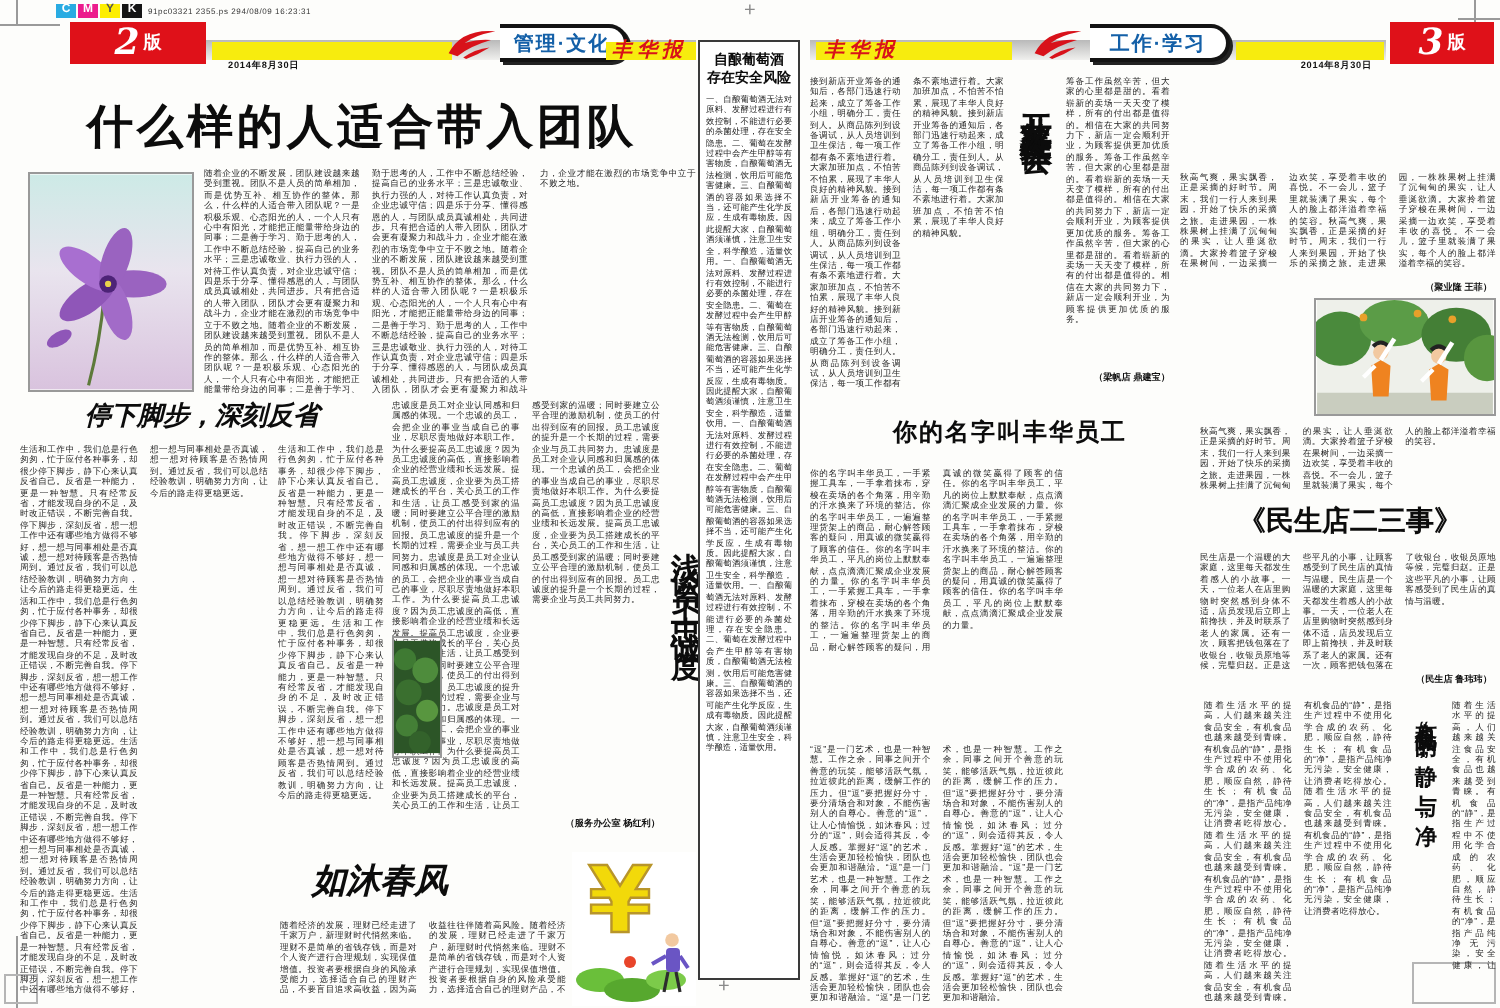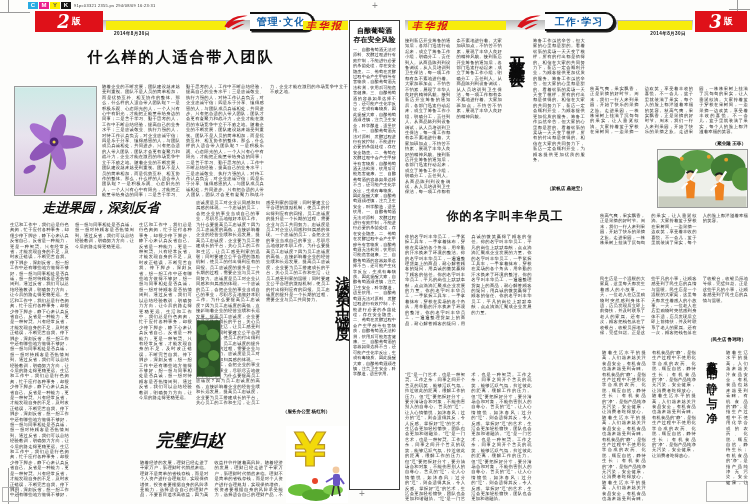--- a/index.html
+++ b/index.html
@@ -95,21 +95,21 @@
     <path d="M14 23 Q22 17 32 16 Q24 21 16 24 Z" fill="#d8121a"></path>
   </svg>
   <div class="ystrip" style="left:618px; width:74px; text-align:right; padding-right:6px">
     <span class="date-txt">2014年8月30日</span>
   </div>
   <div class="pagebox" style="left:695px; width:52px">
     <span class="num">3</span>
     <span class="word">版</span>
   </div>
 
-  <div class="abs h-hei" style="left:14px; top:48px; width:334px; font-size:15px">什么样的人适合带入团队</div>
+  <div class="abs h-hei" style="left:14px; top:48px; width:334px; font-size:23px">什么样的人适合带入团队</div>
 
   <svg class="abs photo" style="left:14px; top:86px" width="83" height="110" viewBox="0 0 83 110">
     <defs>
         <linearGradient id="fbg" x1="0" y1="0" x2="0" y2="1">
       <stop offset="0" stop-color="#cdeae6"></stop>
           <stop offset=".45" stop-color="#e9e4ee"></stop>
           <stop offset="1" stop-color="#d9c3de"></stop>
     </linearGradient>
       </defs>
     <rect width="83" height="110" fill="url(#fbg)"></rect>
@@ -120,38 +120,38 @@
       <ellipse rx="17" ry="7" transform="rotate(144) translate(13,0)" fill="#8f56b8"></ellipse>
       <ellipse rx="17" ry="7" transform="rotate(216) translate(13,0)" fill="#a86fd0"></ellipse>
       <ellipse rx="17" ry="7" transform="rotate(288) translate(13,0)" fill="#9a63c0"></ellipse>
       <circle r="4.5" fill="#4d2377"></circle>
       <circle r="1.6" fill="#e8d24a"></circle>
     </g>
     <ellipse cx="15" cy="84" rx="7" ry="3.5" fill="#8f56b8" transform="rotate(-30 15 84)"></ellipse>
   </svg>
   <div class="abs bt c3" style="left:102px; top:84px; width:246px; height:114px">随着企业的不断发展，团队建设越来越受到重视。团队不是人员的简单相加，而是优势互补、相互协作的整体。那么，什么样的人适合带入团队呢？一是积极乐观、心态阳光的人，一个人只有心中有阳光，才能把正能量带给身边的同事；二是善于学习、勤于思考的人，工作中不断总结经验，提高自己的业务水平；三是忠诚敬业、执行力强的人，对待工作认真负责，对企业忠诚守信；四是乐于分享、懂得感恩的人，与团队成员真诚相处，共同进步。只有把合适的人带入团队，团队才会更有凝聚力和战斗力，企业才能在激烈的市场竞争中立于不败之地。随着企业的不断发展，团队建设越来越受到重视。团队不是人员的简单相加，而是优势互补、相互协作的整体。那么，什么样的人适合带入团队呢？一是积极乐观、心态阳光的人，一个人只有心中有阳光，才能把正能量带给身边的同事；二是善于学习、勤于思考的人，工作中不断总结经验，提高自己的业务水平；三是忠诚敬业、执行力强的人，对待工作认真负责，对企业忠诚守信；四是乐于分享、懂得感恩的人，与团队成员真诚相处，共同进步。只有把合适的人带入团队，团队才会更有凝聚力和战斗力，企业才能在激烈的市场竞争中立于不败之地。随着企业的不断发展，团队建设越来越受到重视。团队不是人员的简单相加，而是优势互补、相互协作的整体。那么，什么样的人适合带入团队呢？一是积极乐观、心态阳光的人，一个人只有心中有阳光，才能把正能量带给身边的同事；二是善于学习、勤于思考的人，工作中不断总结经验，提高自己的业务水平；三是忠诚敬业、执行力强的人，对待工作认真负责，对企业忠诚守信；四是乐于分享、懂得感恩的人，与团队成员真诚相处，共同进步。只有把合适的人带入团队，团队才会更有凝聚力和战斗力，企业才能在激烈的市场竞争中立于不败之地。</div>
 
-  <div class="abs h-kai" style="left:18px; top:199px; width:166px; font-size:13px">走进果园，深刻反省</div>
+  <div class="abs h-kai" style="left:18px; top:199px; width:166px; font-size:13px">停下脚步，深刻反省</div>
   <div class="abs bt c2" style="left:10px; top:222px; width:124px; height:280px">生活和工作中，我们总是行色匆匆，忙于应付各种事务，却很少停下脚步，静下心来认真反省自己。反省是一种能力，更是一种智慧。只有经常反省，才能发现自身的不足，及时改正错误，不断完善自我。停下脚步，深刻反省，想一想工作中还有哪些地方做得不够好，想一想与同事相处是否真诚，想一想对待顾客是否热情周到。通过反省，我们可以总结经验教训，明确努力方向，让今后的路走得更稳更远。生活和工作中，我们总是行色匆匆，忙于应付各种事务，却很少停下脚步，静下心来认真反省自己。反省是一种能力，更是一种智慧。只有经常反省，才能发现自身的不足，及时改正错误，不断完善自我。停下脚步，深刻反省，想一想工作中还有哪些地方做得不够好，想一想与同事相处是否真诚，想一想对待顾客是否热情周到。通过反省，我们可以总结经验教训，明确努力方向，让今后的路走得更稳更远。生活和工作中，我们总是行色匆匆，忙于应付各种事务，却很少停下脚步，静下心来认真反省自己。反省是一种能力，更是一种智慧。只有经常反省，才能发现自身的不足，及时改正错误，不断完善自我。停下脚步，深刻反省，想一想工作中还有哪些地方做得不够好，想一想与同事相处是否真诚，想一想对待顾客是否热情周到。通过反省，我们可以总结经验教训，明确努力方向，让今后的路走得更稳更远。生活和工作中，我们总是行色匆匆，忙于应付各种事务，却很少停下脚步，静下心来认真反省自己。反省是一种能力，更是一种智慧。只有经常反省，才能发现自身的不足，及时改正错误，不断完善自我。停下脚步，深刻反省，想一想工作中还有哪些地方做得不够好，想一想与同事相处是否真诚，想一想对待顾客是否热情周到。通过反省，我们可以总结经验教训，明确努力方向，让今后的路走得更稳更远。</div>
   <div class="abs bt" style="left:139px; top:222px; width:53px; height:203px; column-count:1">生活和工作中，我们总是行色匆匆，忙于应付各种事务，却很少停下脚步，静下心来认真反省自己。反省是一种能力，更是一种智慧。只有经常反省，才能发现自身的不足，及时改正错误，不断完善自我。停下脚步，深刻反省，想一想工作中还有哪些地方做得不够好，想一想与同事相处是否真诚，想一想对待顾客是否热情周到。通过反省，我们可以总结经验教训，明确努力方向，让今后的路走得更稳更远。生活和工作中，我们总是行色匆匆，忙于应付各种事务，却很少停下脚步，静下心来认真反省自己。反省是一种能力，更是一种智慧。只有经常反省，才能发现自身的不足，及时改正错误，不断完善自我。停下脚步，深刻反省，想一想工作中还有哪些地方做得不够好，想一想与同事相处是否真诚，想一想对待顾客是否热情周到。通过反省，我们可以总结经验教训，明确努力方向，让今后的路走得更稳更远。</div>
 
   <div class="abs vtitle h-kai" style="left:333px; top:206px; height:172px; font-size:15px; letter-spacing:8px; font-style:normal">浅谈员工忠诚度</div>
   <div class="abs bt c2" style="left:196px; top:200px; width:134px; height:208px">忠诚度是员工对企业认同感和归属感的体现。一个忠诚的员工，会把企业的事业当成自己的事业，尽职尽责地做好本职工作。为什么要提高员工忠诚度？因为员工忠诚度的高低，直接影响着企业的经营业绩和长远发展。提高员工忠诚度，企业要为员工搭建成长的平台，关心员工的工作和生活，让员工感受到家的温暖；同时要建立公平合理的激励机制，使员工的付出得到应有的回报。员工忠诚度的提升是一个长期的过程，需要企业与员工共同努力。忠诚度是员工对企业认同感和归属感的体现。一个忠诚的员工，会把企业的事业当成自己的事业，尽职尽责地做好本职工作。为什么要提高员工忠诚度？因为员工忠诚度的高低，直接影响着企业的经营业绩和长远发展。提高员工忠诚度，企业要为员工搭建成长的平台，关心员工的工作和生活，让员工感受到家的温暖；同时要建立公平合理的激励机制，使员工的付出得到应有的回报。员工忠诚度的提升是一个长期的过程，需要企业与员工共同努力。忠诚度是员工对企业认同感和归属感的体现。一个忠诚的员工，会把企业的事业当成自己的事业，尽职尽责地做好本职工作。为什么要提高员工忠诚度？因为员工忠诚度的高低，直接影响着企业的经营业绩和长远发展。提高员工忠诚度，企业要为员工搭建成长的平台，关心员工的工作和生活，让员工感受到家的温暖；同时要建立公平合理的激励机制，使员工的付出得到应有的回报。员工忠诚度的提升是一个长期的过程，需要企业与员工共同努力。忠诚度是员工对企业认同感和归属感的体现。一个忠诚的员工，会把企业的事业当成自己的事业，尽职尽责地做好本职工作。为什么要提高员工忠诚度？因为员工忠诚度的高低，直接影响着企业的经营业绩和长远发展。提高员工忠诚度，企业要为员工搭建成长的平台，关心员工的工作和生活，让员工感受到家的温暖；同时要建立公平合理的激励机制，使员工的付出得到应有的回报。员工忠诚度的提升是一个长期的过程，需要企业与员工共同努力。</div>
   <svg class="abs photo" style="left:196px; top:318px" width="25" height="61" viewBox="0 0 25 61">
     <rect width="25" height="61" fill="#2c5527"></rect>
     <circle cx="6" cy="10" r="6" fill="#3f7a33"></circle>
       <circle cx="17" cy="16" r="7" fill="#4e8c3c"></circle>
     <circle cx="8" cy="28" r="7" fill="#3a6f2f"></circle>
       <circle cx="18" cy="38" r="6" fill="#58963f"></circle>
     <circle cx="7" cy="46" r="6" fill="#447f36"></circle>
       <circle cx="14" cy="55" r="6" fill="#33622b"></circle>
   </svg>
   <div class="abs byline" style="left:230px; top:409px; width:100px">（服务办公室 杨红利）</div>
 
-  <div class="abs h-kai" style="left:140px; top:429px; width:100px; font-size:17px">完璧归赵</div>
+  <div class="abs h-kai" style="left:140px; top:429px; width:100px; font-size:17px">如沐春风</div>
   <div class="abs bt c2" style="left:140px; top:460px; width:143px; height:42px">随着经济的发展，理财已经走进了千家万户，新理财时代悄然来临。理财不是简单的省钱存钱，而是对个人资产进行合理规划，实现保值增值。投资者要根据自身的风险承受能力，选择适合自己的理财产品，不要盲目追求高收益，因为高收益往往伴随着高风险。随着经济的发展，理财已经走进了千家万户，新理财时代悄然来临。理财不是简单的省钱存钱，而是对个人资产进行合理规划，实现保值增值。投资者要根据自身的风险承受能力，选择适合自己的理财产品，不要盲目追求高收益，因为高收益往往伴随着高风险。</div>
   <svg class="abs" style="left:286px; top:426px" width="62" height="77" viewBox="0 0 62 77">
     <rect width="62" height="77" fill="#ffffff"></rect>
     <text x="24" y="40" font-size="46" font-weight="bold" fill="#f2d90a" stroke="#b8952a" stroke-width="1.2" text-anchor="middle" font-family="DejaVu Sans, sans-serif">¥</text>
     <ellipse cx="14" cy="64" rx="12" ry="6" fill="#6abf3a"></ellipse>
     <ellipse cx="30" cy="69" rx="14" ry="6" fill="#57a82e"></ellipse>
     <ellipse cx="47" cy="64" rx="10" ry="5" fill="#7ccb4a"></ellipse>
     <circle cx="29" cy="55" r="3" fill="#e8452a"></circle>
     <circle cx="50" cy="44" r="3.4" fill="#f2c9a0"></circle>
     <rect x="47" y="48" width="7" height="12" rx="2" fill="#6a55c4"></rect>
@@ -195,20 +195,21 @@
       <path d="M58 36 L63 33 L68 36 L67 52 L59 52 Z" fill="#ef8320"></path>
       <path d="M63 33 L70 22" stroke="#fff" stroke-width="2.4"></path>
         <path d="M60 36 L54 42" stroke="#fff" stroke-width="2.2"></path>
     </g>
   </svg>
 
   <div class="abs h-hei" style="left:420px; top:208px; width:170px; font-size:12px; letter-spacing:1px">你的名字叫丰华员工</div>
   <div class="abs bt c3" style="left:405px; top:234px; width:193px; height:96px">你的名字叫丰华员工，一手紧握工具车，一手拿着抹布，穿梭在卖场的各个角落，用辛勤的汗水换来了环境的整洁。你的名字叫丰华员工，一遍遍整理货架上的商品，耐心解答顾客的疑问，用真诚的微笑赢得了顾客的信任。你的名字叫丰华员工，平凡的岗位上默默奉献，点点滴滴汇聚成企业发展的力量。你的名字叫丰华员工，一手紧握工具车，一手拿着抹布，穿梭在卖场的各个角落，用辛勤的汗水换来了环境的整洁。你的名字叫丰华员工，一遍遍整理货架上的商品，耐心解答顾客的疑问，用真诚的微笑赢得了顾客的信任。你的名字叫丰华员工，平凡的岗位上默默奉献，点点滴滴汇聚成企业发展的力量。你的名字叫丰华员工，一手紧握工具车，一手拿着抹布，穿梭在卖场的各个角落，用辛勤的汗水换来了环境的整洁。你的名字叫丰华员工，一遍遍整理货架上的商品，耐心解答顾客的疑问，用真诚的微笑赢得了顾客的信任。你的名字叫丰华员工，平凡的岗位上默默奉献，点点滴滴汇聚成企业发展的力量。</div>
 
   <div class="abs bt c3" style="left:600px; top:213px; width:148px; height:36px">秋高气爽，果实飘香，正是采摘的好时节。周末，我们一行人来到果园，开始了快乐的采摘之旅。走进果园，一株株果树上挂满了沉甸甸的果实，让人垂涎欲滴。大家拎着篮子穿梭在果树间，一边采摘一边欢笑，享受着丰收的喜悦。不一会儿，篮子里就装满了果实，每个人的脸上都洋溢着幸福的笑容。</div>
+  <div class="abs h-hei" style="left:602px; top:252px; width:146px; font-size:14px; letter-spacing:0">《民生店二三事》</div>
   <div class="abs bt c3" style="left:600px; top:276px; width:148px; height:60px">民生店是一个温暖的大家庭，这里每天都发生着感人的小故事。一天，一位老人在店里购物时突然感到身体不适，店员发现后立即上前搀扶，并及时联系了老人的家属。还有一次，顾客把钱包落在了收银台，收银员原地等候，完璧归赵。正是这些平凡的小事，让顾客感受到了民生店的真情与温暖。民生店是一个温暖的大家庭，这里每天都发生着感人的小故事。一天，一位老人在店里购物时突然感到身体不适，店员发现后立即上前搀扶，并及时联系了老人的家属。还有一次，顾客把钱包落在了收银台，收银员原地等候，完璧归赵。正是这些平凡的小事，让顾客感受到了民生店的真情与温暖。</div>
   <div class="abs byline" style="left:640px; top:337px; width:106px">（民生店 鲁玮玮）</div>
 
   <div class="abs bt c3" style="left:405px; top:372px; width:193px; height:130px">“逗”是一门艺术，也是一种智慧。工作之余，同事之间开个善意的玩笑，能够活跃气氛，拉近彼此的距离，缓解工作的压力。但“逗”要把握好分寸，要分清场合和对象，不能伤害别人的自尊心。善意的“逗”，让人心情愉悦，如沐春风；过分的“逗”，则会适得其反，令人反感。掌握好“逗”的艺术，生活会更加轻松愉快，团队也会更加和谐融洽。“逗”是一门艺术，也是一种智慧。工作之余，同事之间开个善意的玩笑，能够活跃气氛，拉近彼此的距离，缓解工作的压力。但“逗”要把握好分寸，要分清场合和对象，不能伤害别人的自尊心。善意的“逗”，让人心情愉悦，如沐春风；过分的“逗”，则会适得其反，令人反感。掌握好“逗”的艺术，生活会更加轻松愉快，团队也会更加和谐融洽。“逗”是一门艺术，也是一种智慧。工作之余，同事之间开个善意的玩笑，能够活跃气氛，拉近彼此的距离，缓解工作的压力。但“逗”要把握好分寸，要分清场合和对象，不能伤害别人的自尊心。善意的“逗”，让人心情愉悦，如沐春风；过分的“逗”，则会适得其反，令人反感。掌握好“逗”的艺术，生活会更加轻松愉快，团队也会更加和谐融洽。“逗”是一门艺术，也是一种智慧。工作之余，同事之间开个善意的玩笑，能够活跃气氛，拉近彼此的距离，缓解工作的压力。但“逗”要把握好分寸，要分清场合和对象，不能伤害别人的自尊心。善意的“逗”，让人心情愉悦，如沐春风；过分的“逗”，则会适得其反，令人反感。掌握好“逗”的艺术，生活会更加轻松愉快，团队也会更加和谐融洽。</div>
 
   <div class="abs bt c2" style="left:602px; top:350px; width:94px; height:152px">随着生活水平的提高，人们越来越关注食品安全，有机食品也越来越受到青睐。有机食品的“静”，是指生产过程中不使用化学合成的农药、化肥，顺应自然，静待生长；有机食品的“净”，是指产品纯净无污染，安全健康，让消费者吃得放心。随着生活水平的提高，人们越来越关注食品安全，有机食品也越来越受到青睐。有机食品的“静”，是指生产过程中不使用化学合成的农药、化肥，顺应自然，静待生长；有机食品的“净”，是指产品纯净无污染，安全健康，让消费者吃得放心。随着生活水平的提高，人们越来越关注食品安全，有机食品也越来越受到青睐。有机食品的“静”，是指生产过程中不使用化学合成的农药、化肥，顺应自然，静待生长；有机食品的“净”，是指产品纯净无污染，安全健康，让消费者吃得放心。随着生活水平的提高，人们越来越关注食品安全，有机食品也越来越受到青睐。有机食品的“静”，是指生产过程中不使用化学合成的农药、化肥，顺应自然，静待生长；有机食品的“净”，是指产品纯净无污染，安全健康，让消费者吃得放心。</div>
   <div class="abs vtitle" style="left:700px; top:352px; height:130px; font-size:11px; letter-spacing:1.5px; line-height:23px">有机食品的“静”与“净”</div>
   <div class="abs bt" style="left:726px; top:350px; width:22px; height:140px; column-count:1">随着生活水平的提高，人们越来越关注食品安全，有机食品也越来越受到青睐。有机食品的“静”，是指生产过程中不使用化学合成的农药、化肥，顺应自然，静待生长；有机食品的“净”，是指产品纯净无污染，安全健康，让消费者吃得放心。</div>
 
 </div>

